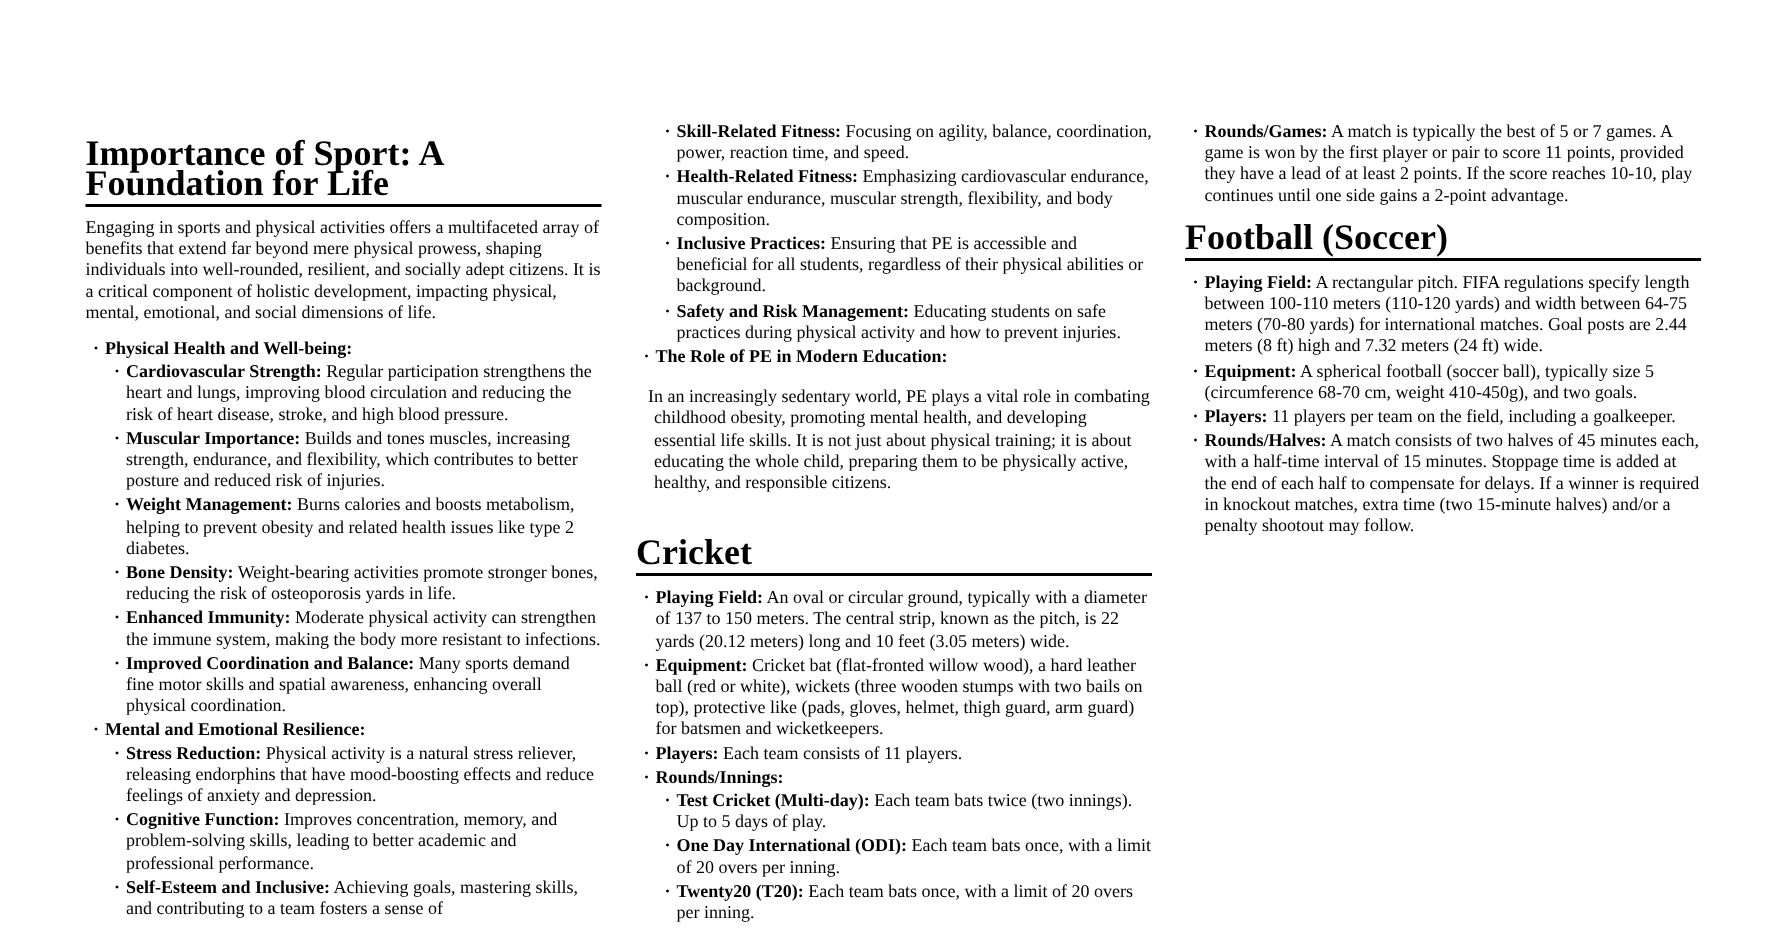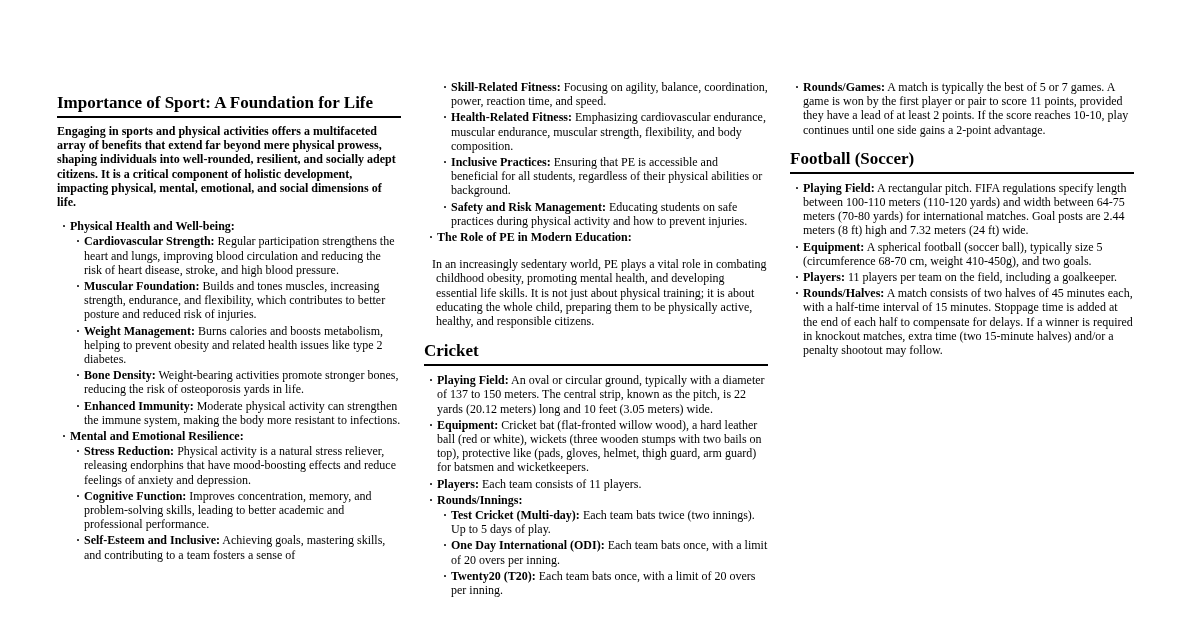--- a/index.html
+++ b/index.html
@@ -7,26 +7,26 @@
     width:1191px;height:626px;overflow:hidden;background:#ffffff;color:#000000;
     font-family:"Liberation Serif","DejaVu Serif",serif;
     font-size:12px;line-height:14.2px;
   }
   .page{position:relative;width:1191px;height:626px;background:#ffffff;}
   .col{position:absolute;top:80px;width:344px;}
   .col-left{left:57px;}
   .col-mid{left:424px;}
   .col-right{left:790px;}
   h2.ruled{
-    font-size:17px;line-height:20px;font-weight:bold;
+    font-size:24px;line-height:20px;font-weight:bold;
     margin:13px 0 6px 0;padding-bottom:3px;border-bottom:2px solid #000000;
   }
-  .col-mid h2.ruled{margin-top:13px;margin-bottom:7px;}
+  .col-mid h2.ruled{margin-top:31px;margin-bottom:7px;}
   .col-right h2.ruled{margin-top:12px;margin-bottom:7px;}
-  p.body-para{margin:6px 0 10px 0;font-weight:bold;}
+  p.body-para{margin:6px 0 10px 0;}
   ul{list-style:none;margin:0;padding:0 0 0 13px;}
   ul ul{padding-left:14px;margin-top:1px;}
   ul.cont{padding-left:27px;}
   li{position:relative;margin-bottom:2px;}
   li::before{content:"\00B7";position:absolute;left:-8px;top:0;font-weight:700;}
   b.term{font-weight:bold;}
   .role-para{margin-left:-1px;text-indent:-4px;margin-top:13px;}
 </style>
 </head>
 <body>
@@ -34,24 +34,25 @@
 <div class="page">
 
   <div class="col col-left">
     <h2 class="ruled">Importance of Sport: A Foundation for Life</h2>
     <p class="body-para">Engaging in sports and physical activities offers a multifaceted array of benefits that extend far beyond mere physical prowess, shaping individuals into well-rounded, resilient, and socially adept citizens. It is a critical component of holistic development, impacting physical, mental, emotional, and social dimensions of life.</p>
     <ul>
       <li>
         <b class="term">Physical Health and Well-being:</b>
         <ul>
           <li><b class="term">Cardiovascular Strength:</b> <span>Regular participation strengthens the heart and lungs, improving blood circulation and reducing the risk of heart disease, stroke, and high blood pressure.</span></li>
-          <li><b class="term">Muscular Foundation:</b> <span>Builds and tones muscles, increasing strength, endurance, and flexibility, which contributes to better posture and reduced risk of injuries.</span></li>
+          <li><b class="term">Muscular Importance:</b> <span>Builds and tones muscles, increasing strength, endurance, and flexibility, which contributes to better posture and reduced risk of injuries.</span></li>
           <li><b class="term">Weight Management:</b> <span>Burns calories and boosts metabolism, helping to prevent obesity and related health issues like type 2 diabetes.</span></li>
           <li><b class="term">Bone Density:</b> <span>Weight-bearing activities promote stronger bones, reducing the risk of osteoporosis yards in life.</span></li>
           <li><b class="term">Enhanced Immunity:</b> <span>Moderate physical activity can strengthen the immune system, making the body more resistant to infections.</span></li>
+          <li><b class="term">Improved Coordination and Balance:</b> <span>Many sports demand fine motor skills and spatial awareness, enhancing overall physical coordination.</span></li>
         </ul>
       </li>
       <li>
         <b class="term">Mental and Emotional Resilience:</b>
         <ul>
           <li><b class="term">Stress Reduction:</b> <span>Physical activity is a natural stress reliever, releasing endorphins that have mood-boosting effects and reduce feelings of anxiety and depression.</span></li>
           <li><b class="term">Cognitive Function:</b> <span>Improves concentration, memory, and problem-solving skills, leading to better academic and professional performance.</span></li>
           <li><b class="term">Self-Esteem and Inclusive:</b> <span>Achieving goals, mastering skills, and contributing to a team fosters a sense of</span></li>
         </ul>
       </li>

